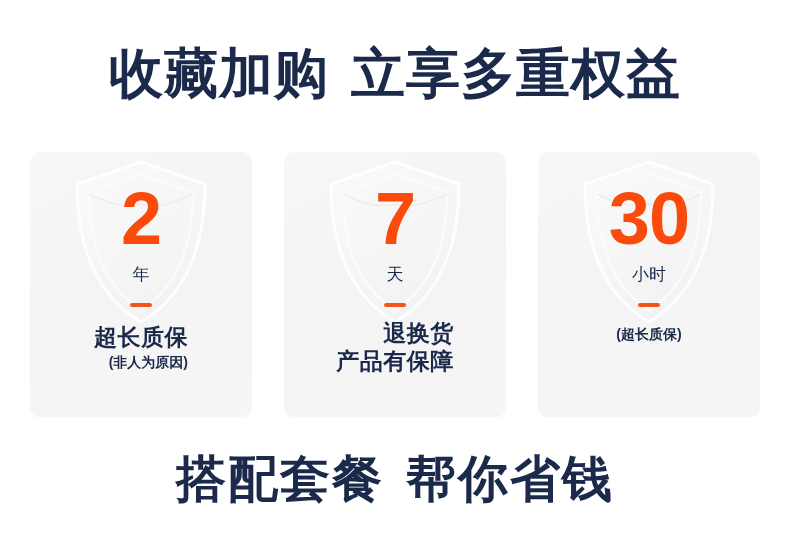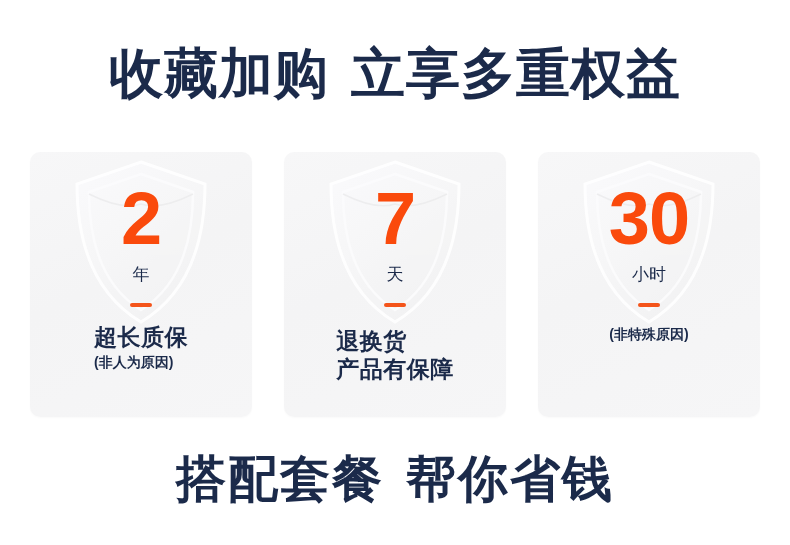--- a/index.html
+++ b/index.html
@@ -106,37 +106,37 @@
   }
   .divider {
     margin-top: 18px;
     width: 22px;
     height: 4px;
     border-radius: 2px;
     background: #f4541a;
   }
   .label-block {
     margin-top: 16px;
-    text-align: left;
+    text-align: right;
   }
   .label {
     font-size: 23px;
     line-height: 28px;
     font-weight: bold;
     color: #1b2a4a;
     letter-spacing: 0.5px;
   }
   .sublabel {
     margin-top: 2px;
     font-size: 14px;
     line-height: 18px;
     color: #1b2a4a;
     font-weight: bold;
   }
-  .card-2 .label-block { margin-top: 22px; font-family: Liberation Mono, monospace; }
+  .card-2 .label-block { margin-top: 12px; }
 </style>
 </head>
 <body>
 
 <div class="page">
 
   <div class="headline headline-top">
     <span>收藏加购</span><span class="gap"></span><span>立享多重权益</span>
   </div>
 
@@ -201,21 +201,21 @@
         </defs>
         <path d="M70 4 L134 26 C134 96 110 140 70 164 C30 140 6 96 6 26 Z" fill="url(#shieldFill3)" stroke="#ffffff" stroke-width="3"></path>
         <path d="M70 16 L122 34 C122 94 102 132 70 152 C38 132 18 94 18 34 Z" fill="none" stroke="#fcfcfd" stroke-width="2.5"></path>
         <path d="M18 36 C42 48 58 50 70 46 C82 50 98 48 122 36" fill="none" stroke="#ededee" stroke-width="1.6"></path>
       </svg>
       <div class="card-inner">
         <div class="num">30</div>
         <div class="unit">小时</div>
         <div class="divider"></div>
         <div class="label-block">
-          <div class="sublabel">(非特殊原因)</div>
+          <div class="sublabel">(超长质保)</div>
         </div>
       </div>
     </div>
 
   </div>
 
   <div class="headline headline-bottom">
     <span>搭配套餐</span><span class="gap"></span><span>帮你省钱</span>
   </div>
 

